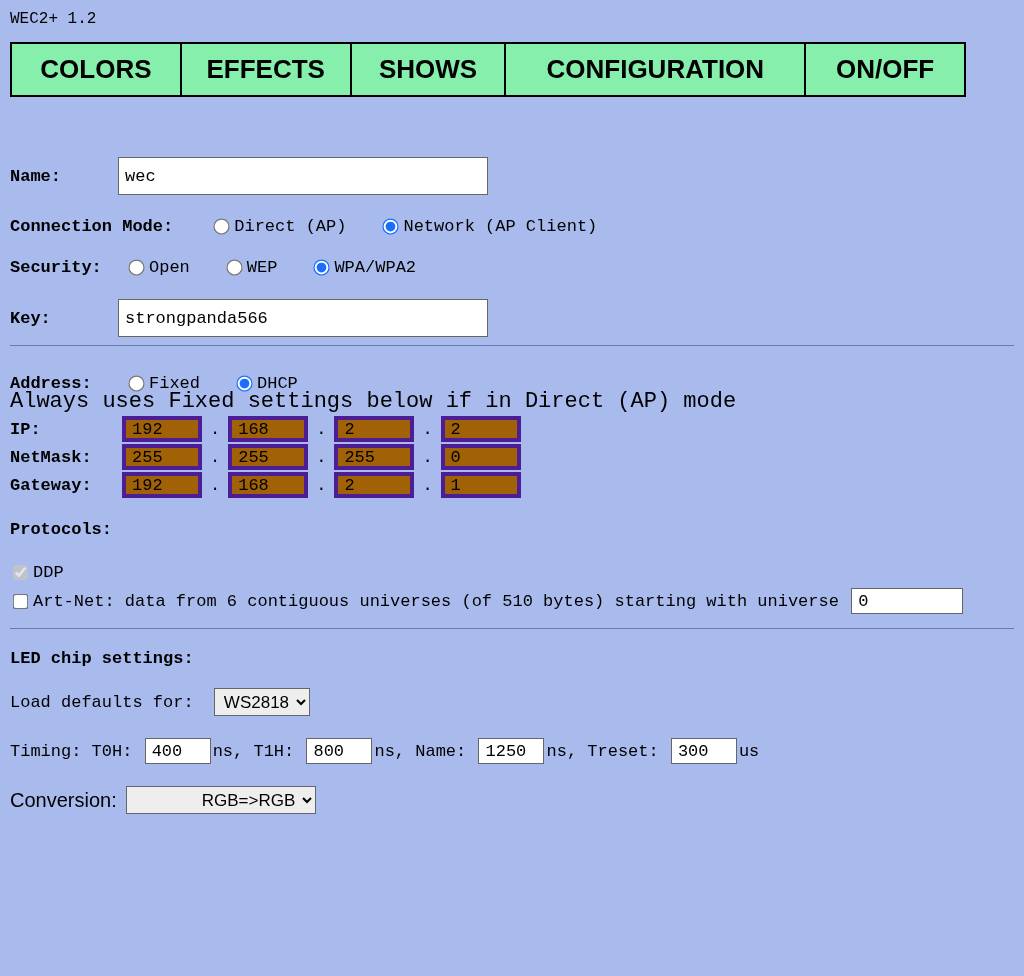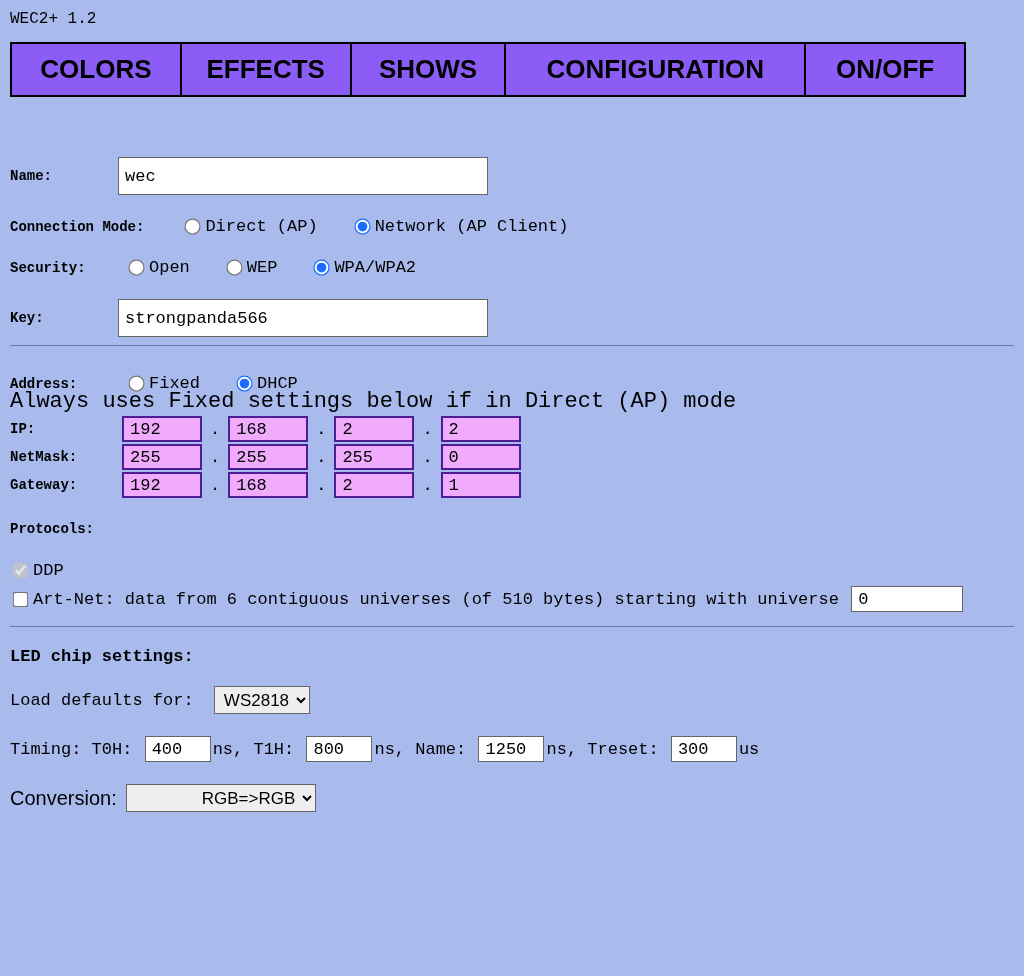--- a/index.html
+++ b/index.html
@@ -25,33 +25,33 @@
     width: 956px;
     margin-bottom: 60px;
   }
   table.nav td {
     border: 2px solid #000;
     text-align: center;
     font-family: Arial, Helvetica, sans-serif;
     font-weight: bold;
     font-size: 26px;
     padding: 10px 6px;
-    background: #8b5cf6;
+    background: #86efac;
     cursor: pointer;
   }
   .row {
     margin: 10px 0 22px 0;
     display: flex;
     align-items: center;
     flex-wrap: wrap;
   }
   .label {
     font-weight: bold;
     font-family: "Consolas","Courier New",monospace;
-    font-size: 14px;
+    font-size: 17px;
     display: inline-block;
   }
   .label-name { width: 108px; }
   .label-ssid { width: 108px; }
   .label-key  { width: 108px; }
   input[type=text].wide {
     width: 370px;
     height: 26px;
     font-family: "Consolas","Courier New",monospace;
     font-size: 17px;
@@ -84,22 +84,22 @@
     align-items: center;
     margin: 2px 0;
   }
   .iprow .label { width: 108px; font-weight: bold;}
   input.octet {
     width: 80px;
     height: 26px;
     font-family: "Consolas","Courier New",monospace;
     font-size: 17px;
     padding: 1px 6px;
-    border: 2px solid #4c1d95;
-    background: #f0abfc;
+    border: 4px solid #4c1d95;
+    background: #a16207;
     margin: 0 4px;
   }
   .dot {
     font-family: "Consolas","Courier New",monospace;
     font-size: 17px;
     margin: 0 4px;
   }
   .protocols {
     margin-top: 22px;
   }

